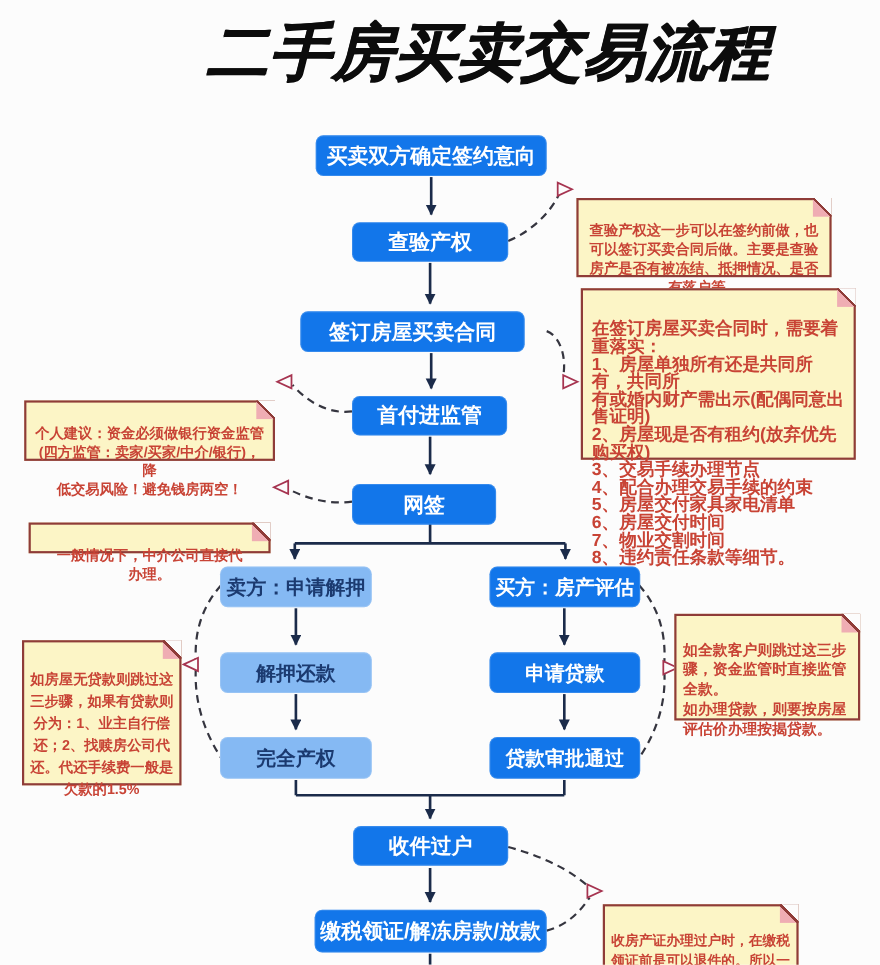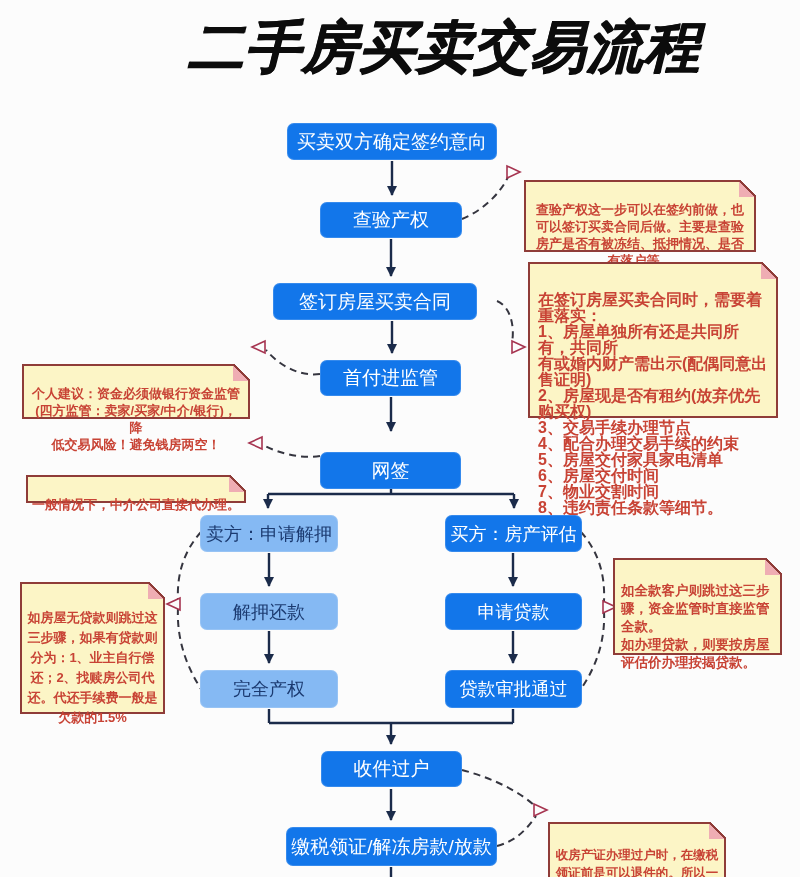--- a/index.html
+++ b/index.html
@@ -10,21 +10,21 @@
   }
   .title{
     position:absolute;left:0;top:10px;width:800px;
     text-align:center;font-size:56px;font-weight:900;font-style:italic;
     color:#0c0c0c;letter-spacing:1px;
     text-shadow:1px 0 0 #0c0c0c, 0 1px 0 #0c0c0c;
     padding-left:44px;
   }
   .box{
     position:absolute;display:flex;align-items:center;justify-content:center;
-    background:#1276ea;color:#ffffff;font-weight:normal;font-size:19px;
+    background:#1276ea;color:#ffffff;font-weight:bold;font-size:19px;
     border-radius:7px;box-sizing:border-box;text-align:right;
     box-shadow:0 0 0 1px rgba(255,255,255,.15) inset;
   }
   .box.light{background:#85b9f3;color:#1b3a70;}
   .box.small{font-size:18px;}
   .note{
     position:absolute;background:#fcf5c6;border:2px solid #8f3c38;
     color:#c84335;font-weight:bold;box-sizing:border-box;
     white-space:pre-line;line-height:1.3;
   }
@@ -85,21 +85,21 @@
     <path d="M547,810 L534,804 L534,816 Z"></path>
   </g>
 </svg>
 
 <div class="title">二手房买卖交易流程</div>
 
 <div class="box" style="left:287px;top:123px;width:210px;height:37px;">买卖双方确定签约意向</div>
 <div class="box" style="left:320px;top:202px;width:142px;height:36px;">查验产权</div>
 <div class="box" style="left:273px;top:283px;width:204px;height:37px;">签订房屋买卖合同</div>
 <div class="box" style="left:320px;top:360px;width:141px;height:36px;">首付进监管</div>
-<div class="box" style="left:320px;top:452px;width:141px;height:37px;">网签</div>
+<div class="box" style="left:320px;top:440px;width:131px;height:37px;">网签</div>
 <div class="box" style="left:321px;top:751px;width:141px;height:36px;">收件过户</div>
 <div class="box" style="left:286px;top:827px;width:211px;height:39px;">缴税领证/解冻房款/放款</div>
 
 <div class="box light small" style="left:200px;top:515px;width:138px;height:37px;">卖方：申请解押</div>
 <div class="box light small" style="left:200px;top:593px;width:138px;height:37px;">解押还款</div>
 <div class="box light small" style="left:200px;top:670px;width:138px;height:38px;">完全产权</div>
 
 <div class="box small" style="left:445px;top:515px;width:137px;height:37px;">买方：房产评估</div>
 <div class="box small" style="left:445px;top:593px;width:137px;height:37px;">申请贷款</div>
 <div class="box small" style="left:445px;top:670px;width:137px;height:38px;">贷款审批通过</div>
@@ -126,21 +126,21 @@
   <span class="fold"></span>
 </div>
 
 <div class="note center" style="left:22px;top:320px;width:228px;height:55px;padding:3px 5px;font-size:13px;">
   <span class="txt">个人建议：资金必须做银行资金监管
 (四方监管：卖家/买家/中介/银行)，降
 低交易风险！避免钱房两空！</span>
   <span class="fold"></span>
 </div>
 
-<div class="note center" style="left:26px;top:431px;width:220px;height:28px;padding:3px 0;font-size:13px;">
+<div class="note center" style="left:26px;top:431px;width:220px;height:28px;padding:3px 20px;font-size:13px;">
   <span class="txt">一般情况下，中介公司直接代办理。</span>
   <span class="fold"></span>
 </div>
 
 <div class="note center" style="left:20px;top:538px;width:145px;height:132px;padding:4px 5px;font-size:13px;line-height:20px;">
   <span class="txt">如房屋无贷款则跳过这
 三步骤，如果有贷款则
 分为：1、业主自行偿
 还；2、找赎房公司代
 还。代还手续费一般是

